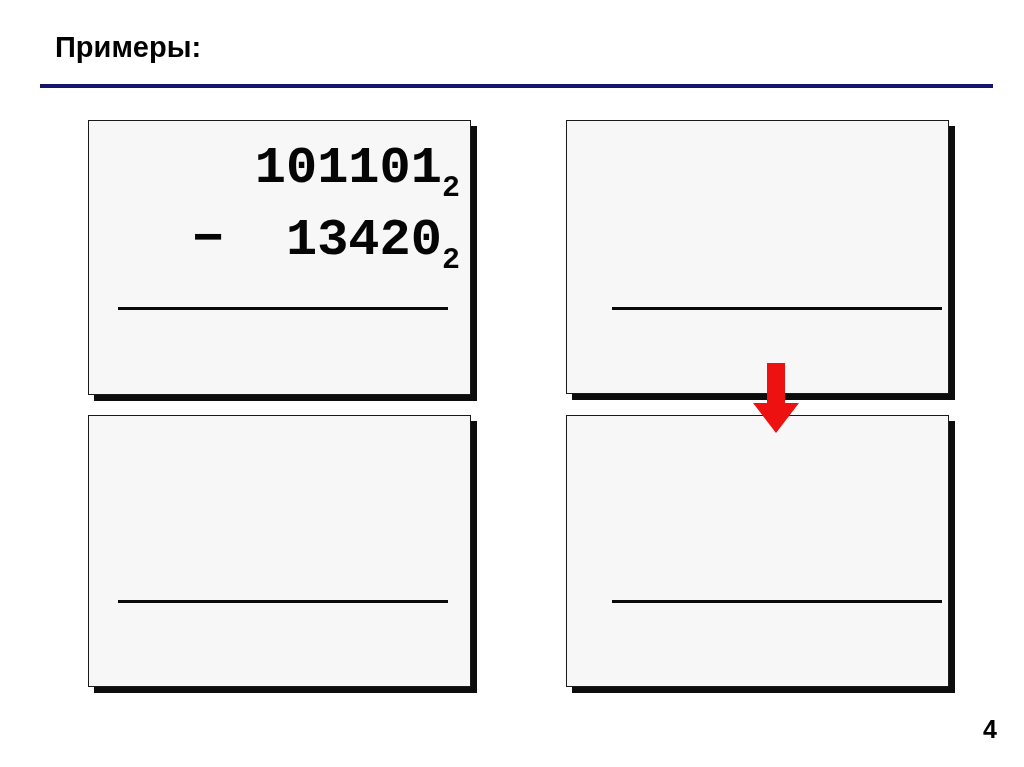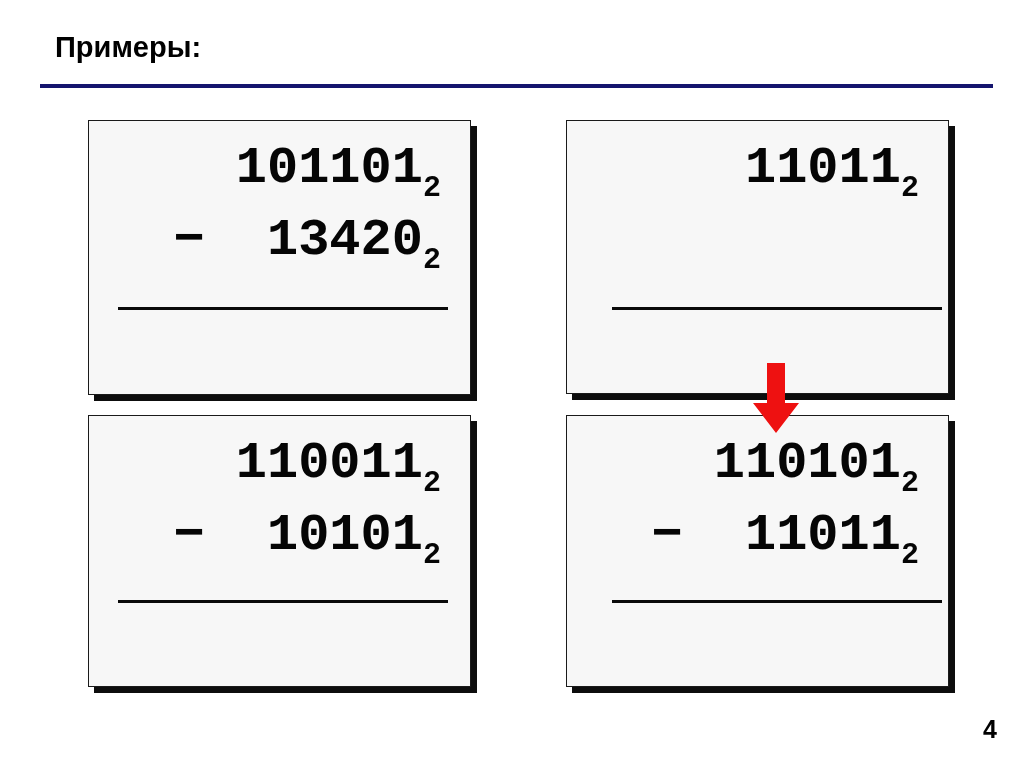--- a/index.html
+++ b/index.html
@@ -61,21 +61,21 @@
 
   .expr-line {
     display: block;
     text-align: right;
     font-family: "Liberation Mono", "DejaVu Sans Mono", monospace;
     font-weight: bold;
     font-size: 52px;
     line-height: 72px;
     color: #050505;
     white-space: pre;
-    padding-right: 29px;
+    padding-right: 10px;
     letter-spacing: 0px;
   }
   .expr-line .sub {
     font-size: 30px;
     line-height: 0;
     vertical-align: baseline;
     position: relative;
     top: 14px;
     left: 0px;
     font-weight: bold;
@@ -125,38 +125,29 @@
 <div class="example-box" id="box-tl">
   <div class="expr-rows">
     <div class="expr-line"><span>101101</span><span class="sub">2</span></div>
     <div class="expr-line"><span class="op">−</span><span>&nbsp;&nbsp;</span><span>13420</span><span class="sub">2</span></div>
   </div>
   <div class="result-rule"></div>
 </div>
 
 <div class="example-box" id="box-tr">
   <div class="expr-rows">
-    <div class="expr-line"><span>11011</span><span class="sub">2</span></div>
   </div>
   <div class="result-rule"></div>
 </div>
 
 <div class="example-box" id="box-bl">
-  <div class="expr-rows">
-    <div class="expr-line"><span>110011</span><span class="sub">2</span></div>
-    <div class="expr-line"><span class="op">−</span><span>&nbsp;&nbsp;</span><span>10101</span><span class="sub">2</span></div>
-  </div>
   <div class="result-rule"></div>
 </div>
 
 <div class="example-box" id="box-br">
-  <div class="expr-rows">
-    <div class="expr-line"><span>110101</span><span class="sub">2</span></div>
-    <div class="expr-line"><span class="op">−</span><span>&nbsp;&nbsp;</span><span>11011</span><span class="sub">2</span></div>
-  </div>
   <div class="result-rule"></div>
 </div>
 
 <svg id="swap-arrow" viewBox="0 0 48 72">
   <polygon points="15,0 33,0 33,40 47,40 24,70 1,40 15,40" fill="#ee1111"></polygon>
 </svg>
 
 <div id="page-number">4</div>
 
 </body></html>

